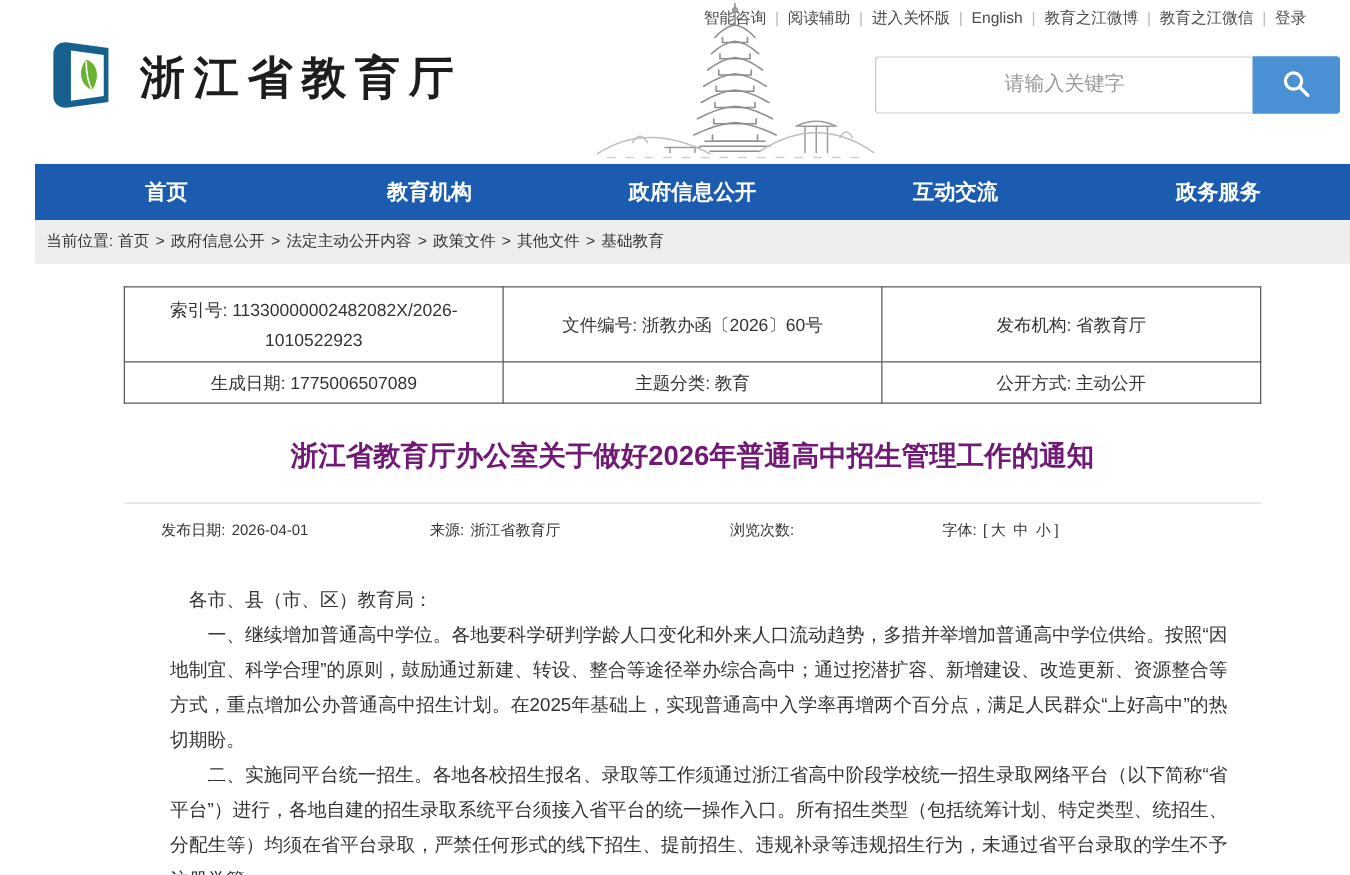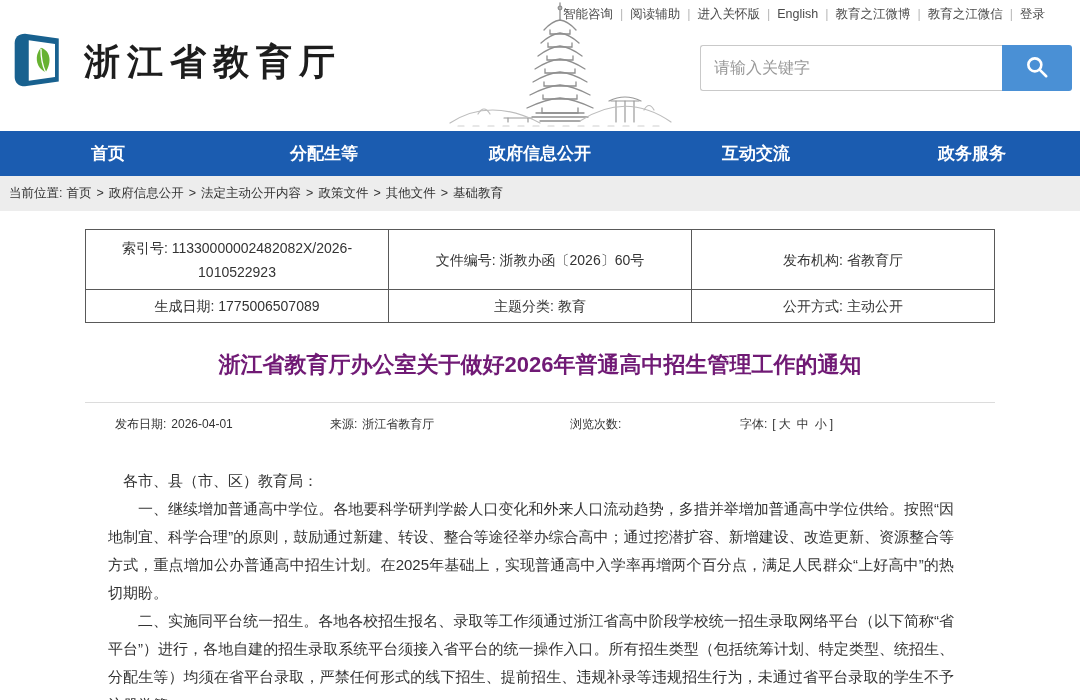--- a/index.html
+++ b/index.html
@@ -1,35 +1,35 @@
 <!DOCTYPE html>
 <html><head>
 <meta charset="utf-8">
 <style>
   * { box-sizing: border-box; margin: 0; padding: 0; }
   html,body { background:#fff; }
   body { font-family: "Liberation Sans", "DejaVu Sans", sans-serif; }
-  .page { position:relative; width:1080px; height:700px; background:#fff; overflow:hidden; margin:0 auto; }
+  .page { position:relative; width:1080px; height:700px; background:#fff; overflow:hidden; margin:0 auto;padding-left:28px; }
 
   
   .header { position:relative; height:131px; background:#fff; }
   .top-links { position:absolute; top:6px; right:30px; font-size:12.5px; color:#4a4a4a; white-space:nowrap; }
   .top-links a { color:#4a4a4a; text-decoration:none; margin:0 5px; cursor:pointer; }
   .top-links .sep { color:#b9b9b9; margin:0 2px; }
 
   .logo { position:absolute; left:10px; top:30px; display:flex; align-items:center; cursor:pointer; }
   .logo-text { font-family:"Liberation Serif","DejaVu Serif",serif; font-size:36px; font-weight:700;
                color:#1d1d1d; letter-spacing:7px; margin-left:14px; }
 
   .pagoda { position:absolute; left:448px; top:0; width:225px; height:129px; }
 
   .search { position:absolute; right:8px; top:45px; display:flex; align-items:stretch; }
   .search-input { width:302px; height:46px; border:1px solid #c9c9c9; border-right:none; padding:0 13px;
                   font-size:16px; color:#0c4a6e; outline:none; border-radius:3px 0 0 3px;
-                  font-family:"Liberation Sans","DejaVu Sans",sans-serif; }
+                  font-family:"Liberation Sans","DejaVu Sans",sans-serif;text-align:center; }
   .search-input::placeholder { color:#999; }
   .search-btn { width:70px; height:46px; background:#4a90d5; border:none; cursor:pointer;
                 display:flex; align-items:center; justify-content:center; border-radius:0 3px 3px 0; }
 
   
   .nav { display:flex; height:45px; background:#1b5cb0; }
   .nav a { flex:1; text-align:center; line-height:45px; color:#fff; font-weight:bold;
            font-size:17px; text-decoration:none; cursor:pointer; }
 
   
@@ -136,21 +136,21 @@
             <circle cx="10" cy="10" r="6" stroke="#fff" stroke-width="2.4" fill="none"></circle>
             <path d="M14.6 14.6 L20.5 20.5" stroke="#fff" stroke-width="2.4" stroke-linecap="round"></path>
           </svg>
         </span>
       </button>
     </div>
   </div>
 
   <div class="nav">
     <a>首页</a>
-    <a>分配生等</a>
+    <a>教育机构</a>
     <a>政府信息公开</a>
     <a>互动交流</a>
     <a>政务服务</a>
   </div>
 
   <div class="breadcrumb">
     <span class="bprefix">当前位置:</span><a>首页</a><span class="bsep">&gt;</span><a>政府信息公开</a><span class="bsep">&gt;</span><a>法定主动公开内容</a><span class="bsep">&gt;</span><a>政策文件</a><span class="bsep">&gt;</span><a>其他文件</a><span class="bsep">&gt;</span><a>基础教育</a>
   </div>
 
   <table class="doc-table">

